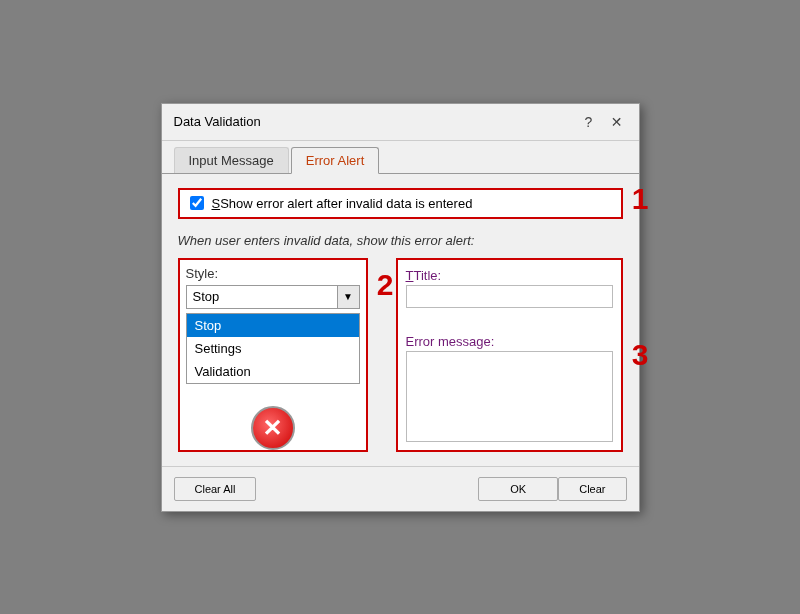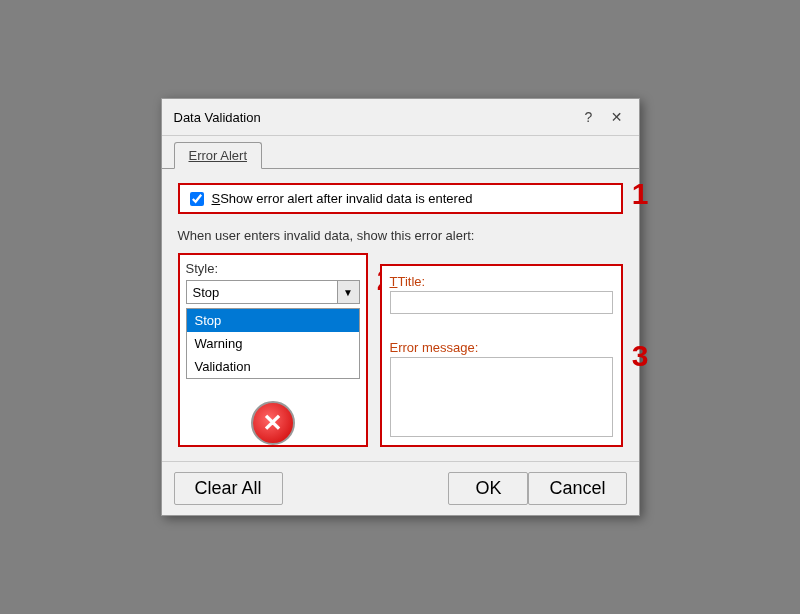--- a/index.html
+++ b/index.html
@@ -68,22 +68,21 @@
       font-size: 13px;
       color: #333;
       border-radius: 3px 3px 0 0;
     }
     .tab.active {
       background: #f0f0f0;
       border-color: #999;
       border-bottom: 1px solid #f0f0f0;
       margin-bottom: -1px;
       z-index: 1;
-      color: #404040;
-      text-decoration: underline;
+      color: #c2410c;
     }
 
     .content {
       padding: 14px 16px;
       flex: 1;
     }
 
     .show-error-row {
       border: 2px solid #cc0000;
       padding: 6px 10px;
@@ -104,26 +103,26 @@
       top: -10px;
       color: #cc0000;
       font-size: 32px;
       font-weight: bold;
     }
 
     .description-text {
       font-size: 13px;
       color: #333;
       margin-bottom: 10px;
+      font-style: italic;
     }
 
     .main-area {
       display: flex;
-      gap: 12px;
-      align-items: flex-end;
+      gap: 28px;
     }
 
     .left-panel {
       flex: 0 0 190px;
       border: 2px solid #cc0000;
       background: #fff;
       position: relative;
     }
     .left-panel-inner {
       padding: 6px;
@@ -194,21 +193,21 @@
       border: 2px solid #cc0000;
       background: #fff;
       padding: 8px;
       display: flex;
       flex-direction: column;
       gap: 6px;
       position: relative;
     }
     .field-label {
       font-size: 13px;
-      color: #c2410c;
+      color: #701a75;
       margin-bottom: 2px;
     }
     .field-input {
       width: 100%;
       border: 1px solid #bbb;
       padding: 3px 4px;
       font-size: 13px;
       outline: none;
     }
     .field-textarea {
@@ -229,21 +228,21 @@
       align-items: center;
       justify-content: space-between;
       background: #f0f0f0;
     }
     .footer-left {}
     .footer-right {
       display: flex;
     }
     .btn {
       padding: 5px 20px;
-      font-size: 18px;
+      font-size: 11px;
       cursor: pointer;
       border: 1px solid #aaa;
       background: #f0f0f0;
       border-radius: 2px;
     }
     .btn-ok {
       min-width: 80px;
       text-align: center;
     }
     .underline { text-decoration: underline; }
@@ -255,20 +254,21 @@
 
   <div class="title-bar">
     <span class="title-bar-left">Data Validation</span>
     <div class="title-bar-right">
       <button class="title-btn">?</button>
       <button class="title-btn">✕</button>
     </div>
   </div>
 
   <div class="tabs">
+    <div class="tab">Input Message</div>
     <div class="tab active">Error Alert</div>
   </div>
 
   <div class="content">
 
     <div class="show-error-row" style="position:relative;">
       <input type="checkbox" checked="" style="">
       <label>
         <span class="underline">S</span><span style="font-size:13px;text-align:center;">Show error alert after invalid data is entered</span>
       </label>
@@ -281,21 +281,21 @@
 
       <div class="left-panel" style="position:relative;">
         <div class="left-panel-inner">
           <div class="style-label">Style:</div>
           <div class="style-select-row">
             <span class="style-select-value">Stop</span>
             <div class="style-select-arrow">▼</div>
           </div>
           <div class="dropdown-list">
             <div class="dropdown-item selected">Stop</div>
-            <div class="dropdown-item">Warning</div>
+            <div class="dropdown-item">Settings</div>
             <div class="dropdown-item">Validation</div>
           </div>
         </div>
 
         <span style="position:absolute;right:-28px;top:8px;color:#cc0000;font-size:30px;font-weight:bold;">2</span>
 
         <div class="error-icon-row">
           <div class="error-icon">✕</div>
         </div>
       </div>
@@ -316,16 +316,16 @@
       </div>
     </div>
   </div>
 
   <div class="footer">
     <div class="footer-left">
       <button class="btn">Clear All</button>
     </div>
     <div class="footer-right">
       <button class="btn btn-ok">OK</button>
-      <button class="btn">Cancel</button>
+      <button class="btn">Clear</button>
     </div>
   </div>
 </div>
 
 </body></html>

